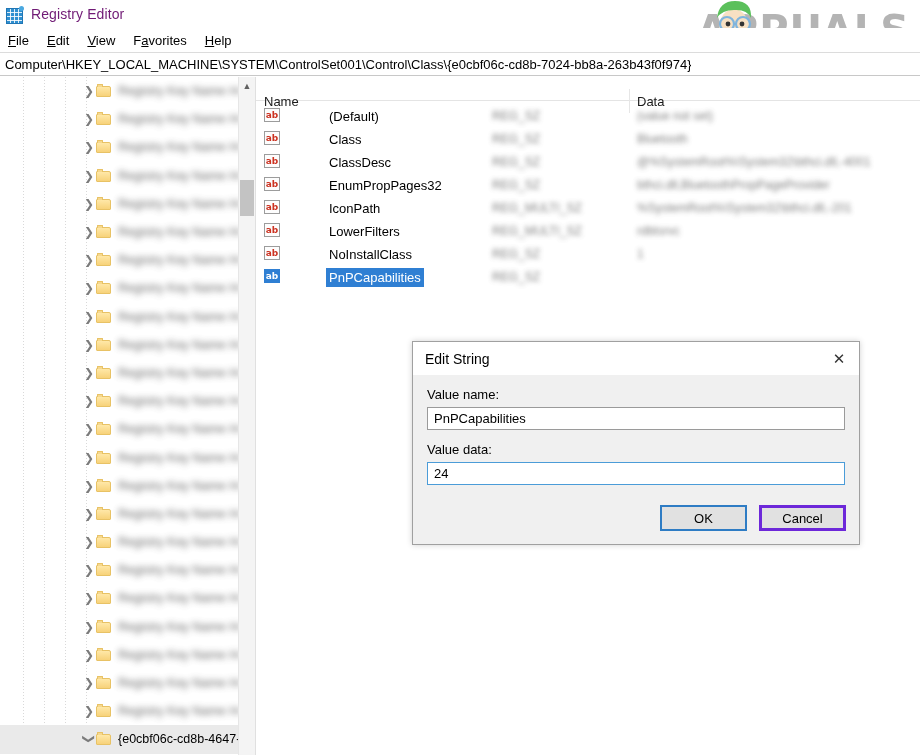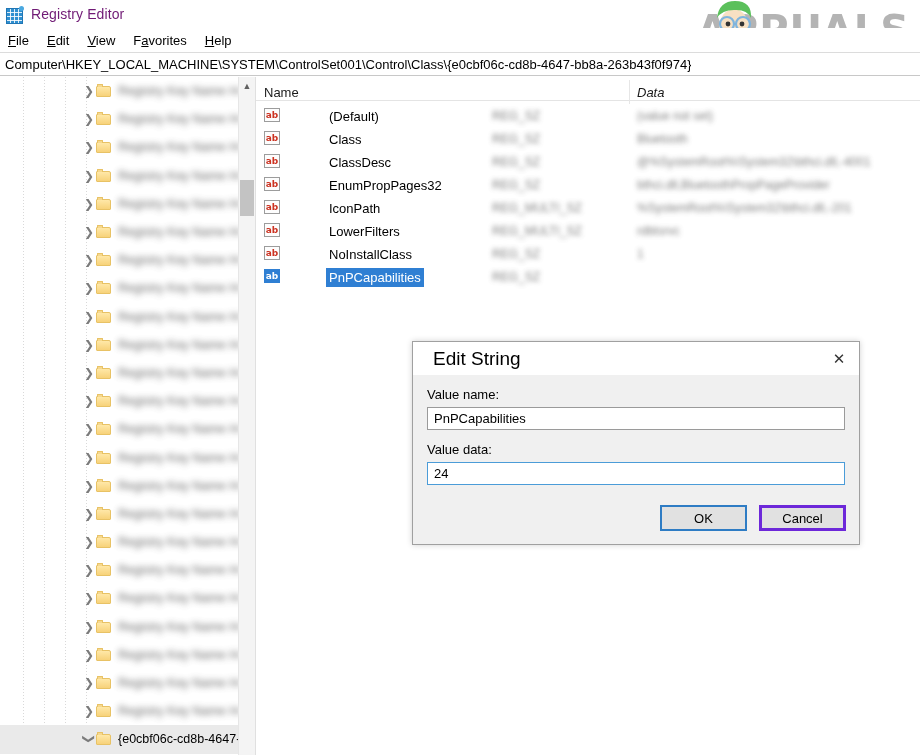--- a/index.html
+++ b/index.html
@@ -142,27 +142,27 @@
   
   .list-pane{
     position:absolute;left:256px;top:77px;width:664px;height:678px;
     background:#ffffff;box-sizing:border-box;
   }
   .list-header{
     position:relative;height:24px;box-sizing:border-box;
     border-bottom:1px solid #e4e4e4;background:#ffffff;
   }
   .col{
-    position:absolute;top:3px;height:24px;display:flex;align-items:center;
+    position:absolute;top:12px;height:24px;display:flex;align-items:center;
     font-size:13px;color:#1a1a1a;box-sizing:border-box;
     border-left:1px solid #e6e6e6;padding-left:7px;
   }
   .col.name{left:0;width:228px;border-left:none;padding-left:8px;}
   .col.type{left:228px;width:145px;}
-  .col.data{left:373px;width:291px;font-style:italic;}
+  .col.data{left:373px;width:291px;}
 
   .list-rows{position:absolute;left:0;top:28px;width:664px;}
   .list-row{height:23px;position:relative;text-align:right;}
   .val-icon{
     position:absolute;left:8px;top:3px;width:16px;height:15px;
   }
   .val-icon .page{
     position:absolute;left:0;top:0;width:16px;height:14px;
     background:#fdfdfd;border:1px solid #9c9c9c;box-sizing:border-box;
   }
@@ -193,21 +193,21 @@
     position:absolute;left:412px;top:341px;width:448px;height:204px;
     background:#f0f0f0;
     border:1px solid #a0a0a0;
     box-sizing:border-box;
     box-shadow:0 0 6px rgba(0,0,0,.18);
   }
   .dlg-title{
     height:33px;background:#ffffff;display:flex;align-items:center;
     position:relative;box-sizing:border-box;
   }
-  .dlg-title .t{font-size:19px;color:#000;padding-left:12px;margin-left:8px;}
+  .dlg-title .t{font-size:14px;color:#000;padding-left:12px;}
   .dlg-close{
     position:absolute;right:0;top:0;width:40px;height:33px;
     display:flex;align-items:center;justify-content:center;
     font-size:15px;color:#333;cursor:default;
   }
   .dlg-body{padding:12px 14px 0 14px;}
   .dlg-label{font-size:13px;color:#000;margin-bottom:5px;}
   .dlg-input{
     height:23px;box-sizing:border-box;width:100%;
     background:#ffffff;display:flex;align-items:center;
@@ -256,21 +256,21 @@
 
 <div class="menubar">
   <div class="menu-item"><u>F</u>ile</div>
   <div class="menu-item"><u>E</u>dit</div>
   <div class="menu-item"><u>V</u>iew</div>
   <div class="menu-item">F<u>a</u>vorites</div>
   <div class="menu-item"><u>H</u>elp</div>
 </div>
 
 <div class="addressbar">
-  <div class="address-text">Computer\HKEY_LOCAL_MACHINE\SYSTEM\ControlSet001\Control\Class\{e0cbf06c-cd8b-4647-bb8a-263b43f0f974}</div>
+  <div class="address-text">Computer\HKEY_LOCAL_MACHINE\SYSTEM\ControlSet001\Control\Class\{e0cbf06c-cd8b-7024-bb8a-263b43f0f974}</div>
 </div>
 
 <div class="tree-pane">
   <div class="tree-gutters">
     <div class="gut" style="left:23px"></div>
     <div class="gut" style="left:44px"></div>
     <div class="gut" style="left:65px"></div>
     <div class="gut" style="left:86px"></div>
   </div>
   <div class="tree-rows" id="tree-rows">

